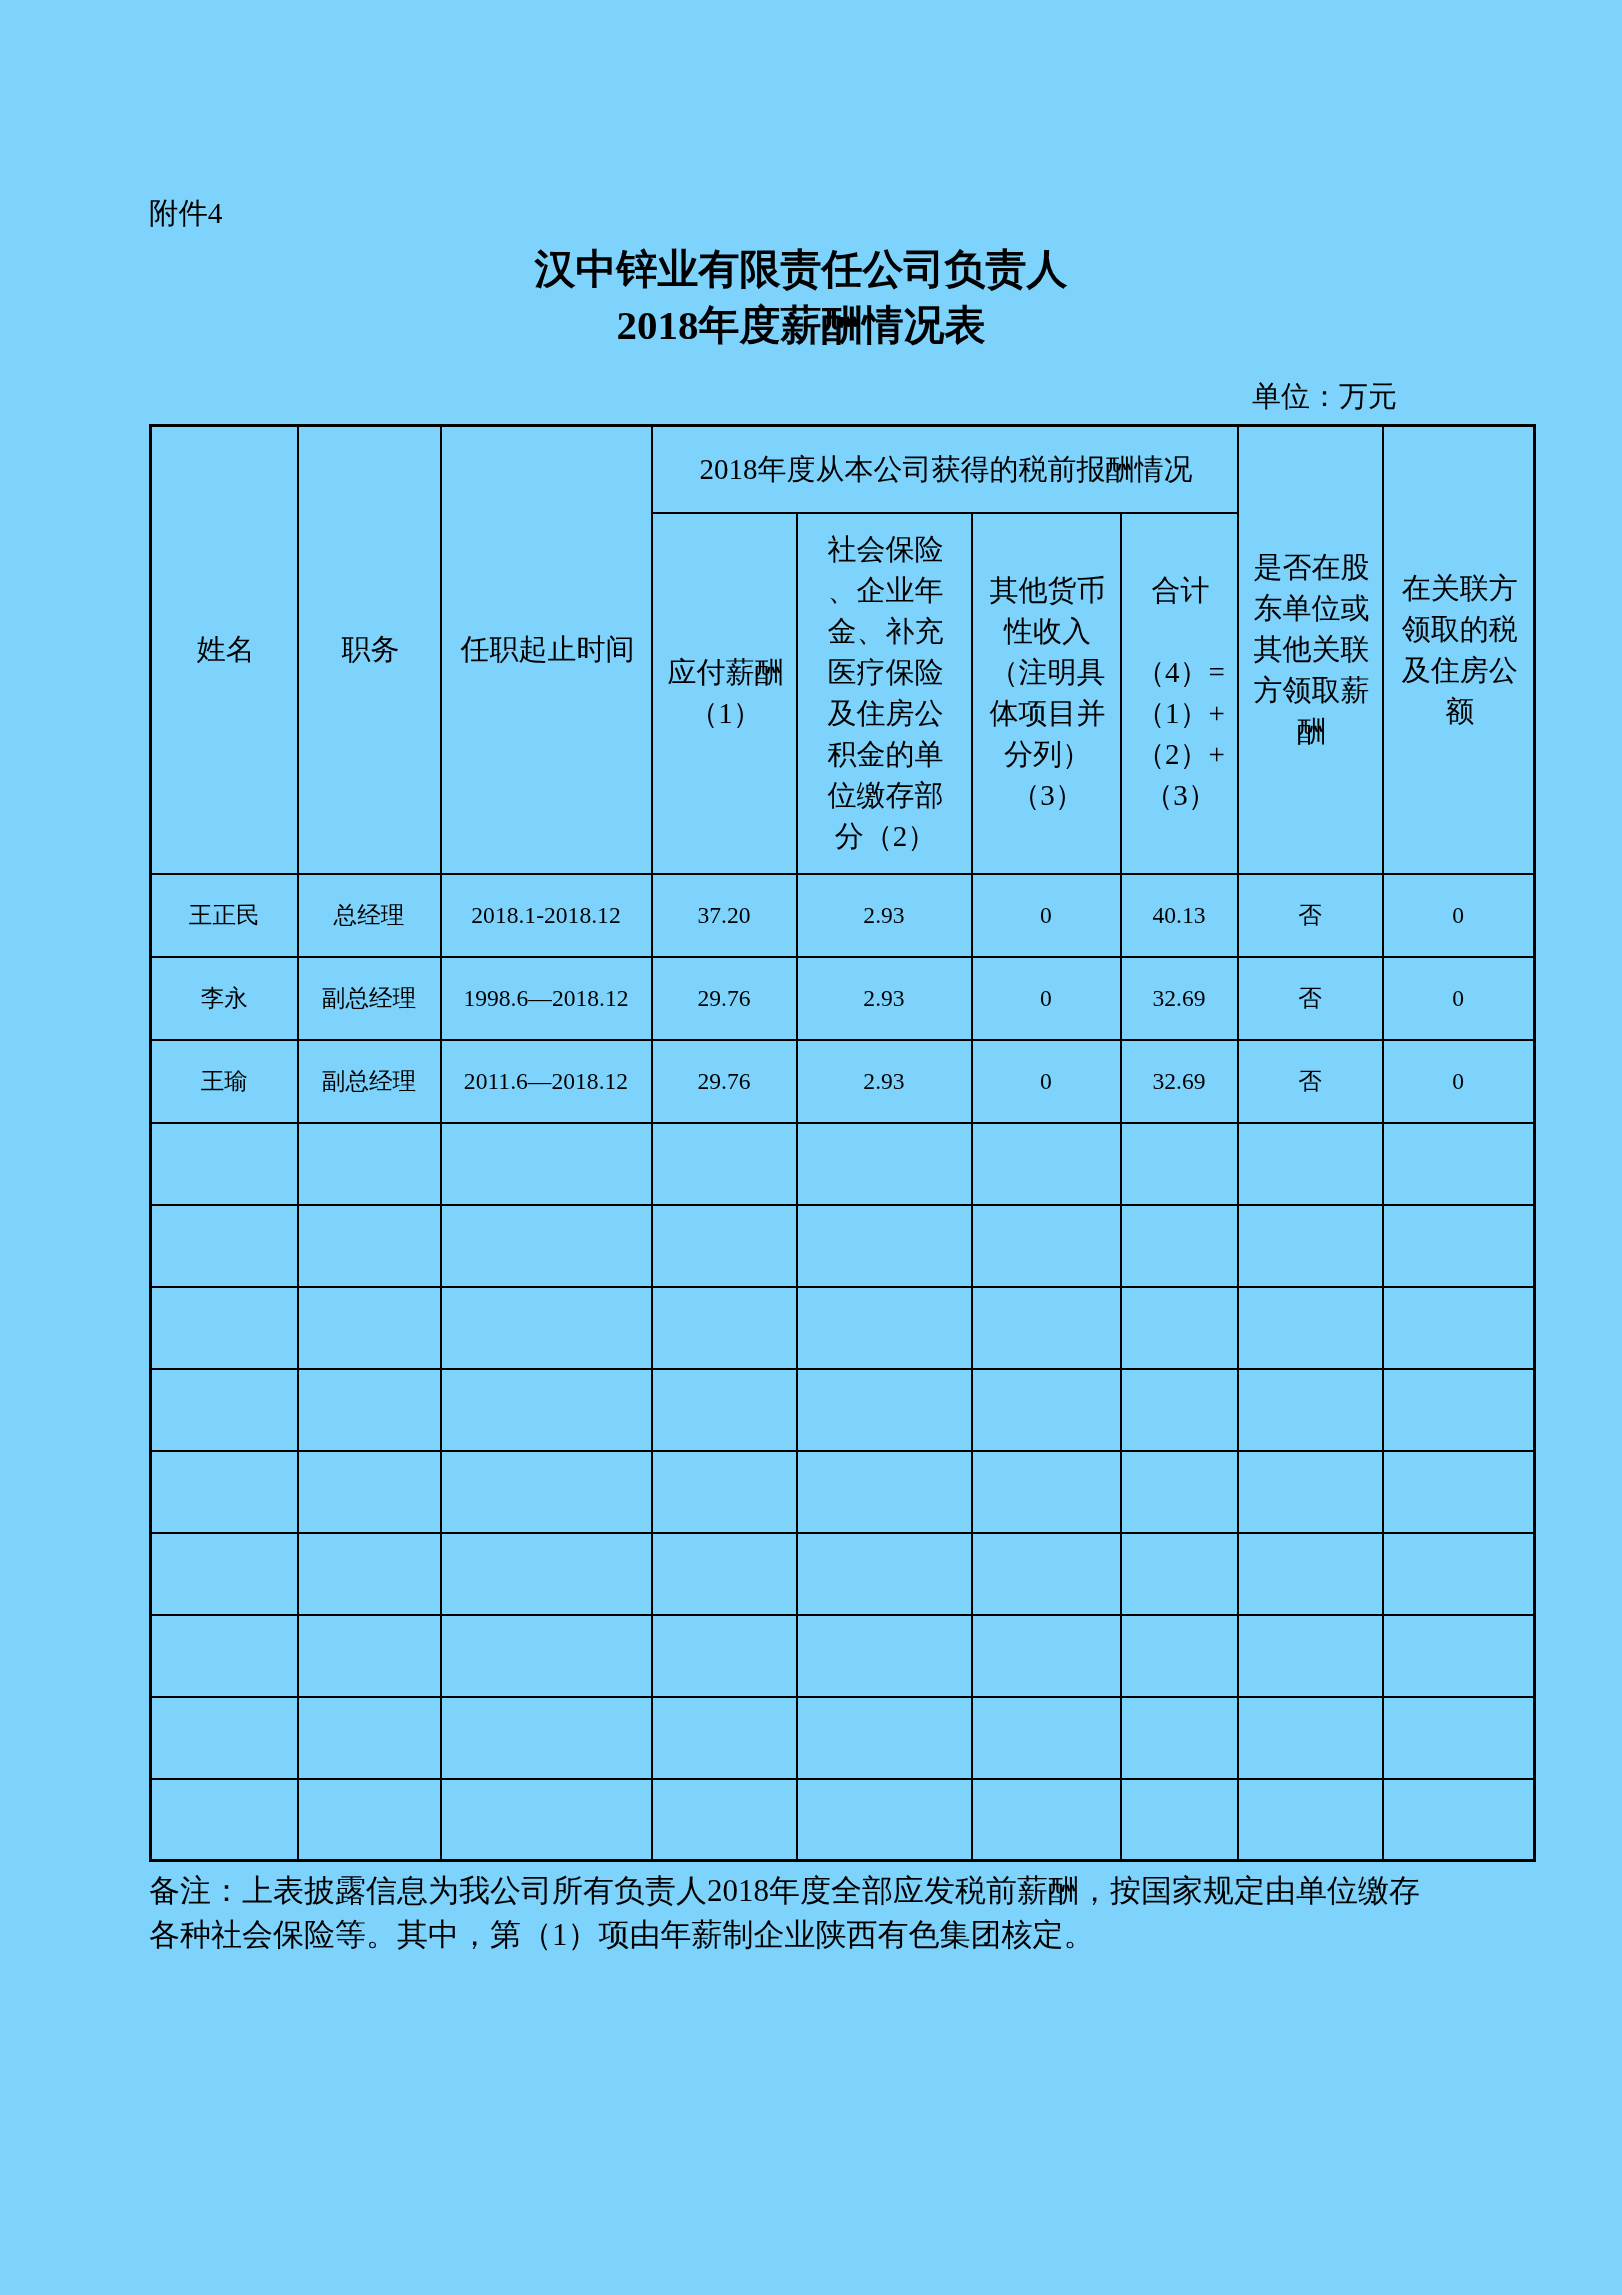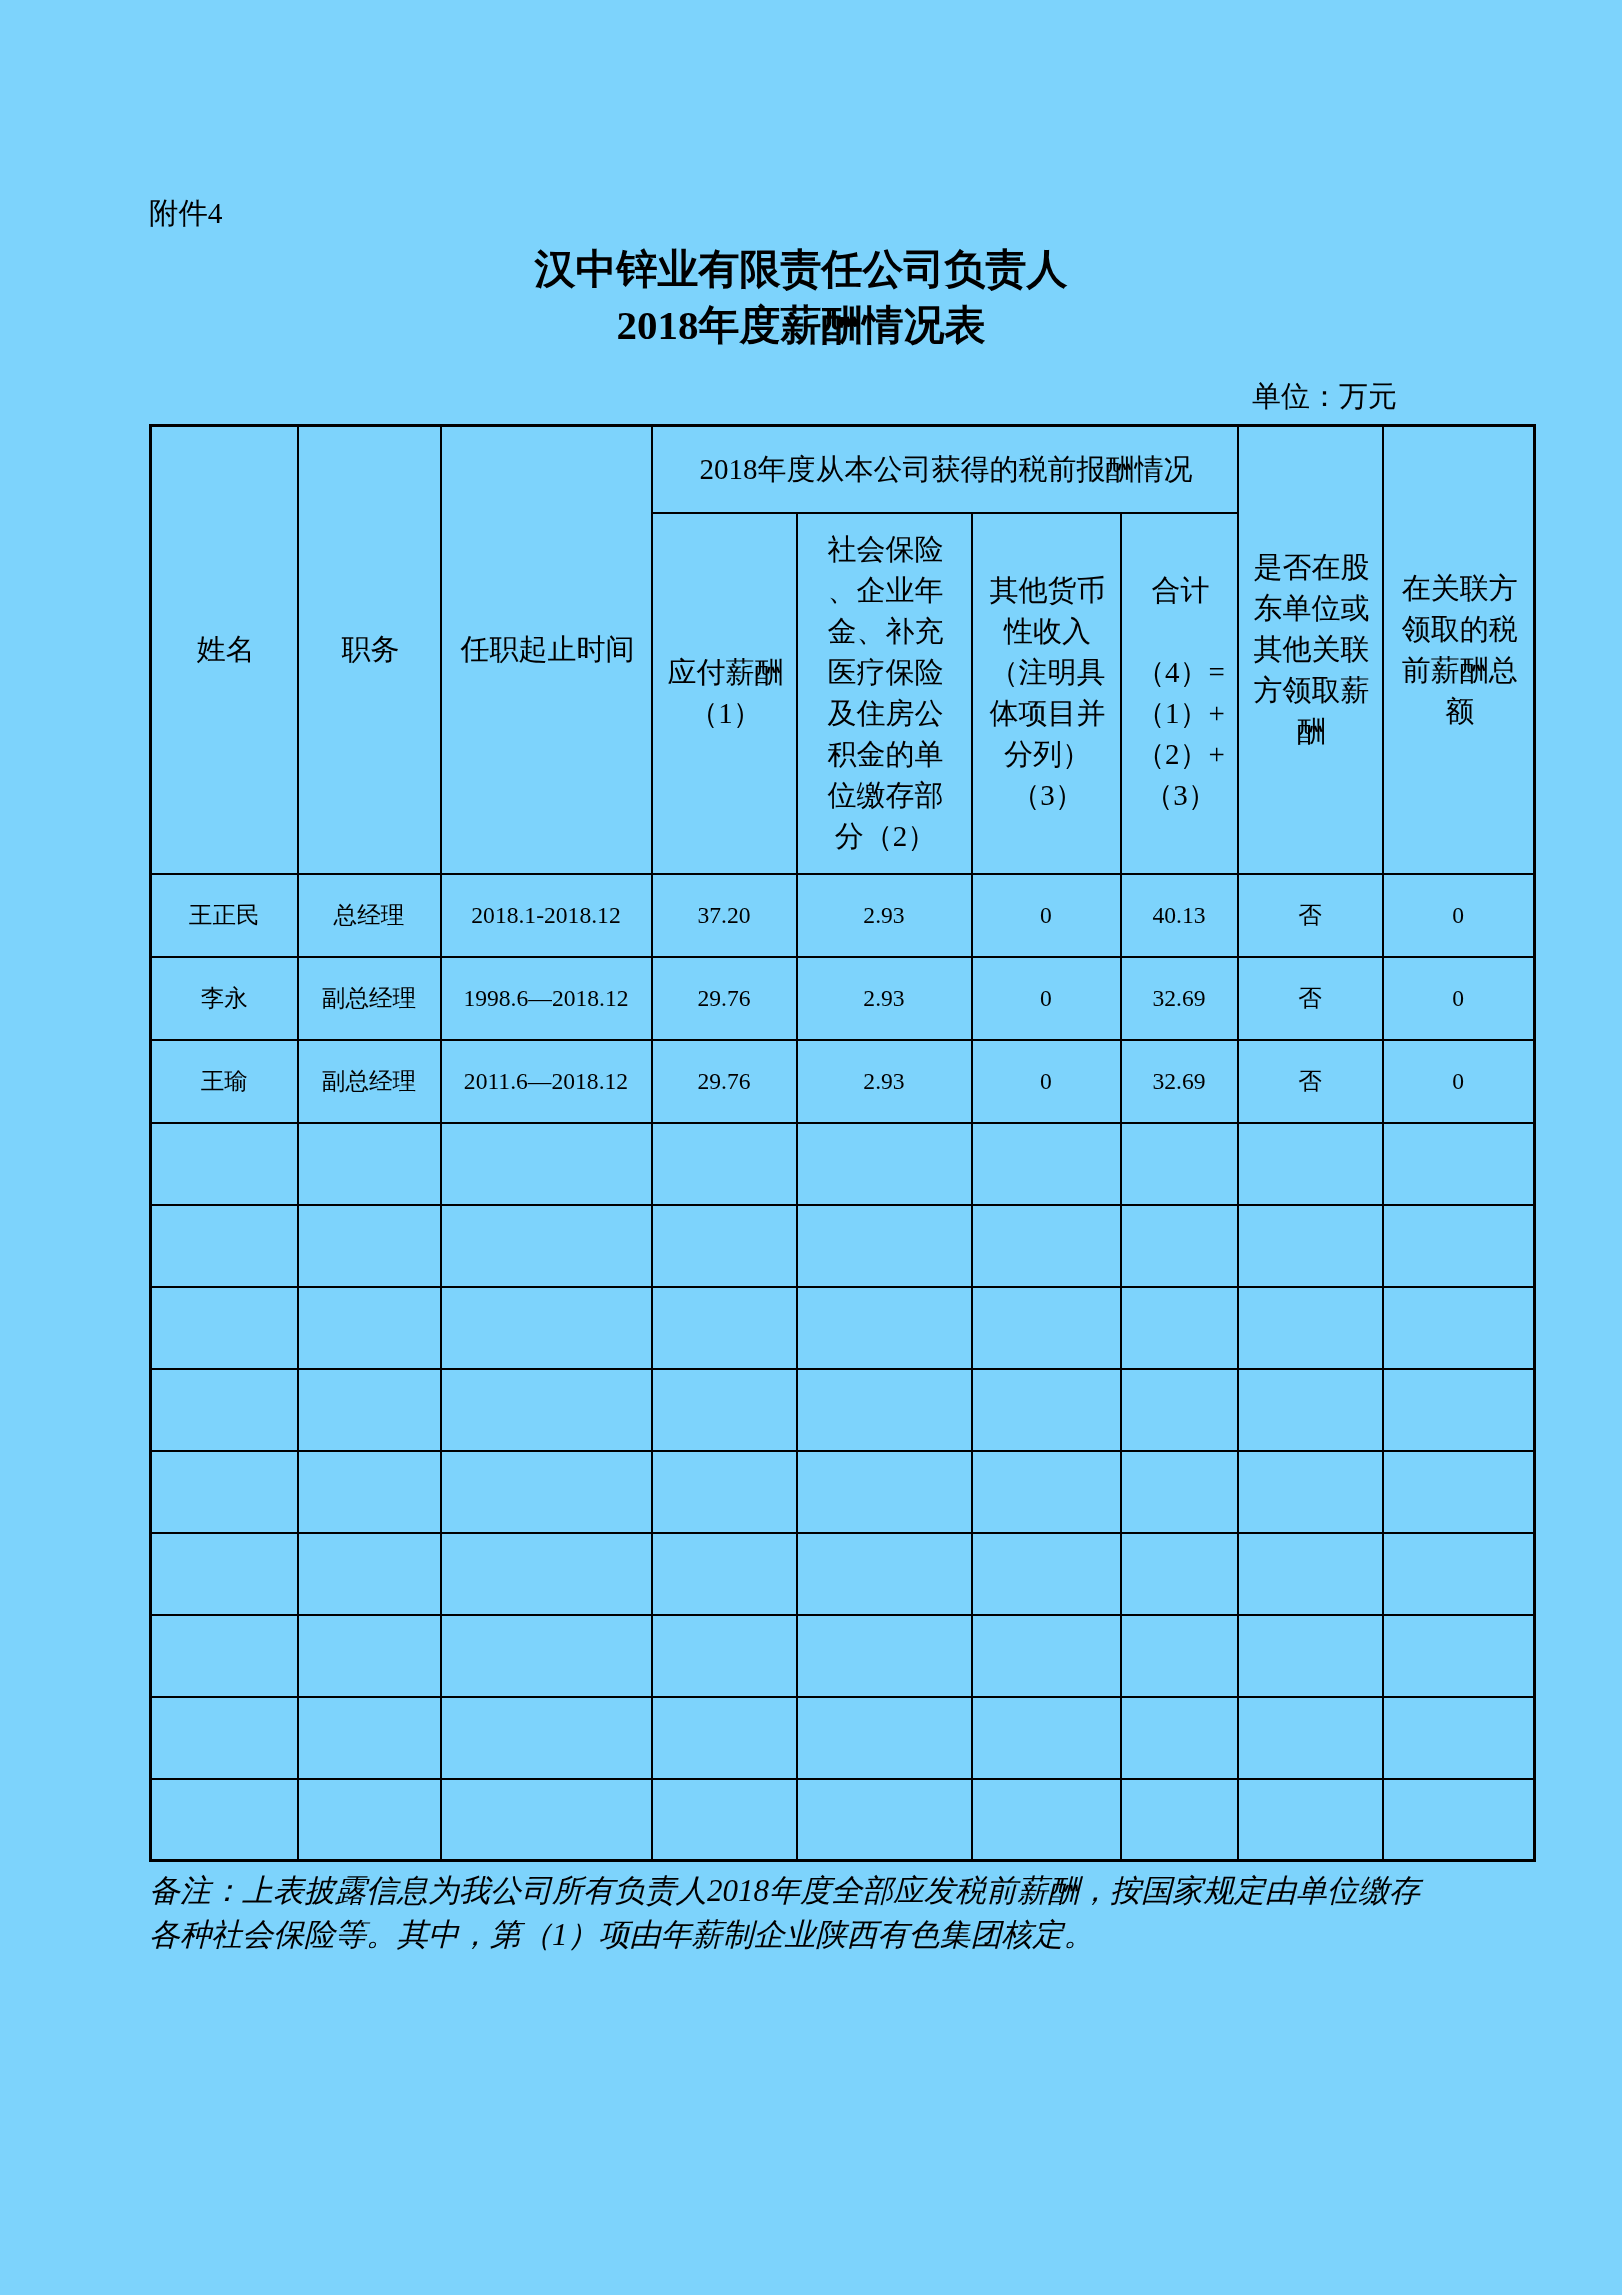--- a/index.html
+++ b/index.html
@@ -46,21 +46,20 @@
     font-size:23.6px; line-height:30px;
   }
   tr.group-row    { height:87px; }
   tr.subhead-row  { height:361px; }
   tr.data-row     { height:83px; }
   tr.empty-row    { height:82px; }
   .note {
     position:absolute; left:149px; top:1869px; width:1348px;
     font-size:31px; line-height:44px;
     text-align:left;
-    font-style:italic;
   }
 </style>
 </head>
 <body>
 
 <div class="page">
 
   <div class="attachment">附件4</div>
 
   <div class="doc-title">
@@ -88,21 +87,21 @@
         <th rowspan="2">职务</th>
         <th rowspan="2">任职起止时间</th>
         <th colspan="4">2018年度从本公司获得的税前报酬情况</th>
         <th rowspan="2">是否在股
 东单位或
 其他关联
 方领取薪
 酬</th>
         <th rowspan="2">在关联方
 领取的税
-前薪酬总
+及住房公
 额</th>
       </tr>
       <tr class="subhead-row">
         <th>应付薪酬
 （1）</th>
         <th>社会保险
 、企业年
 金、补充
 医疗保险
 及住房公

